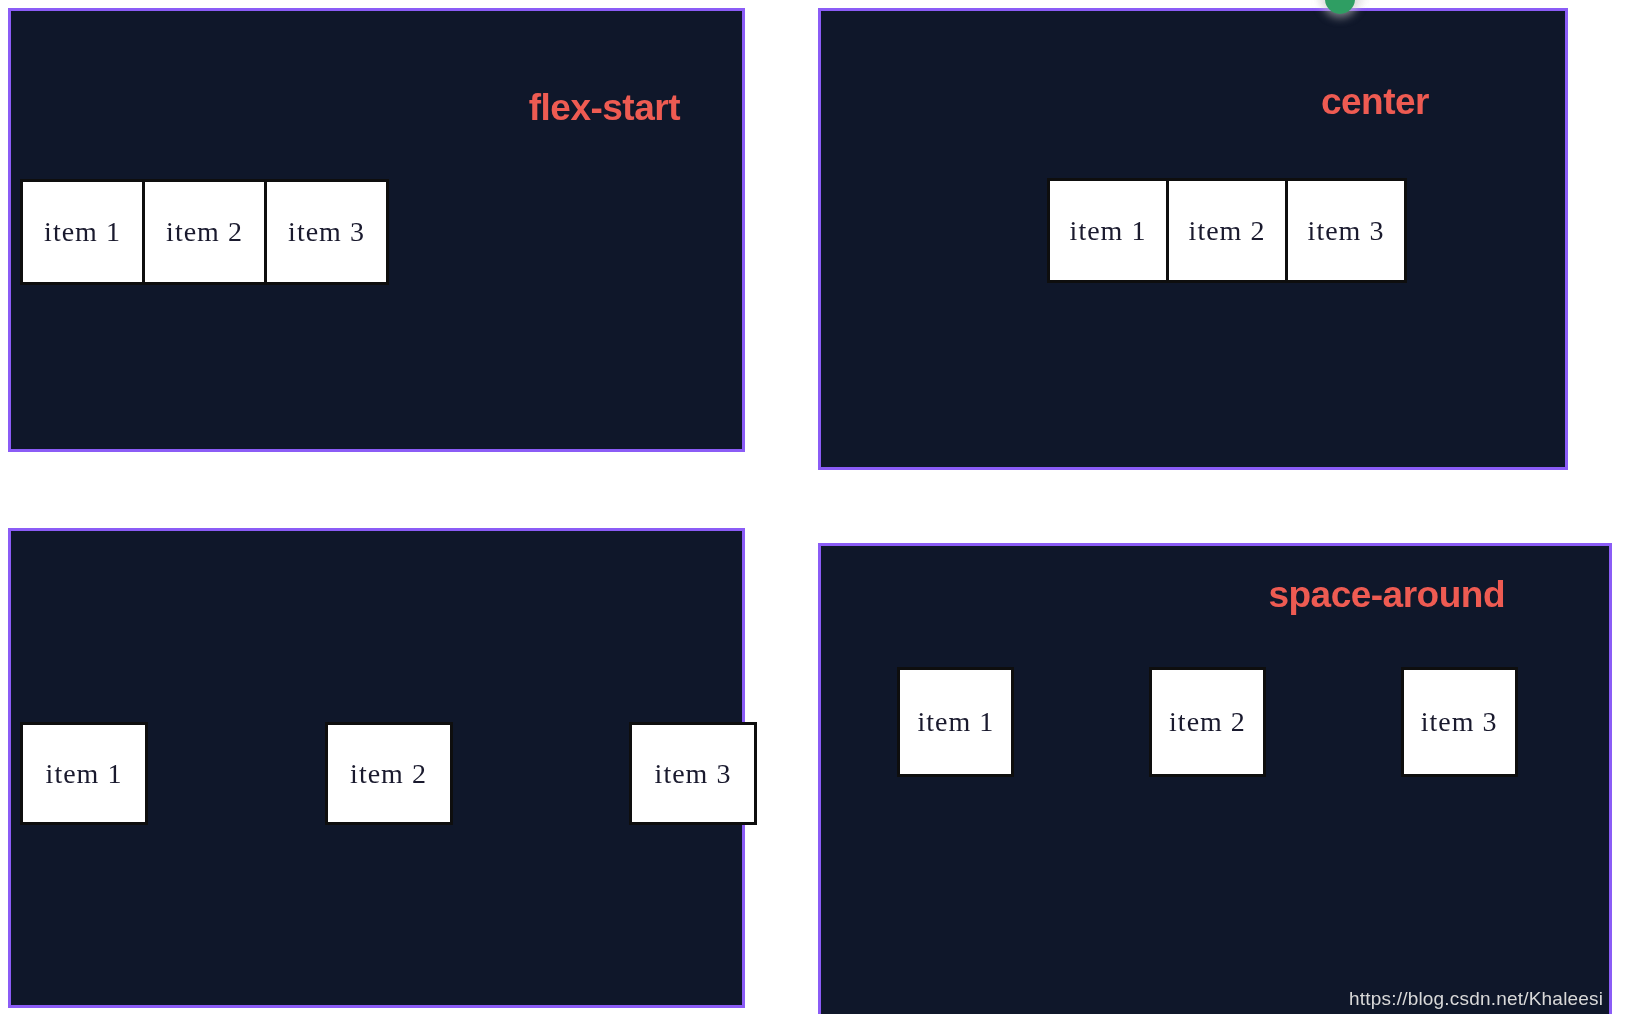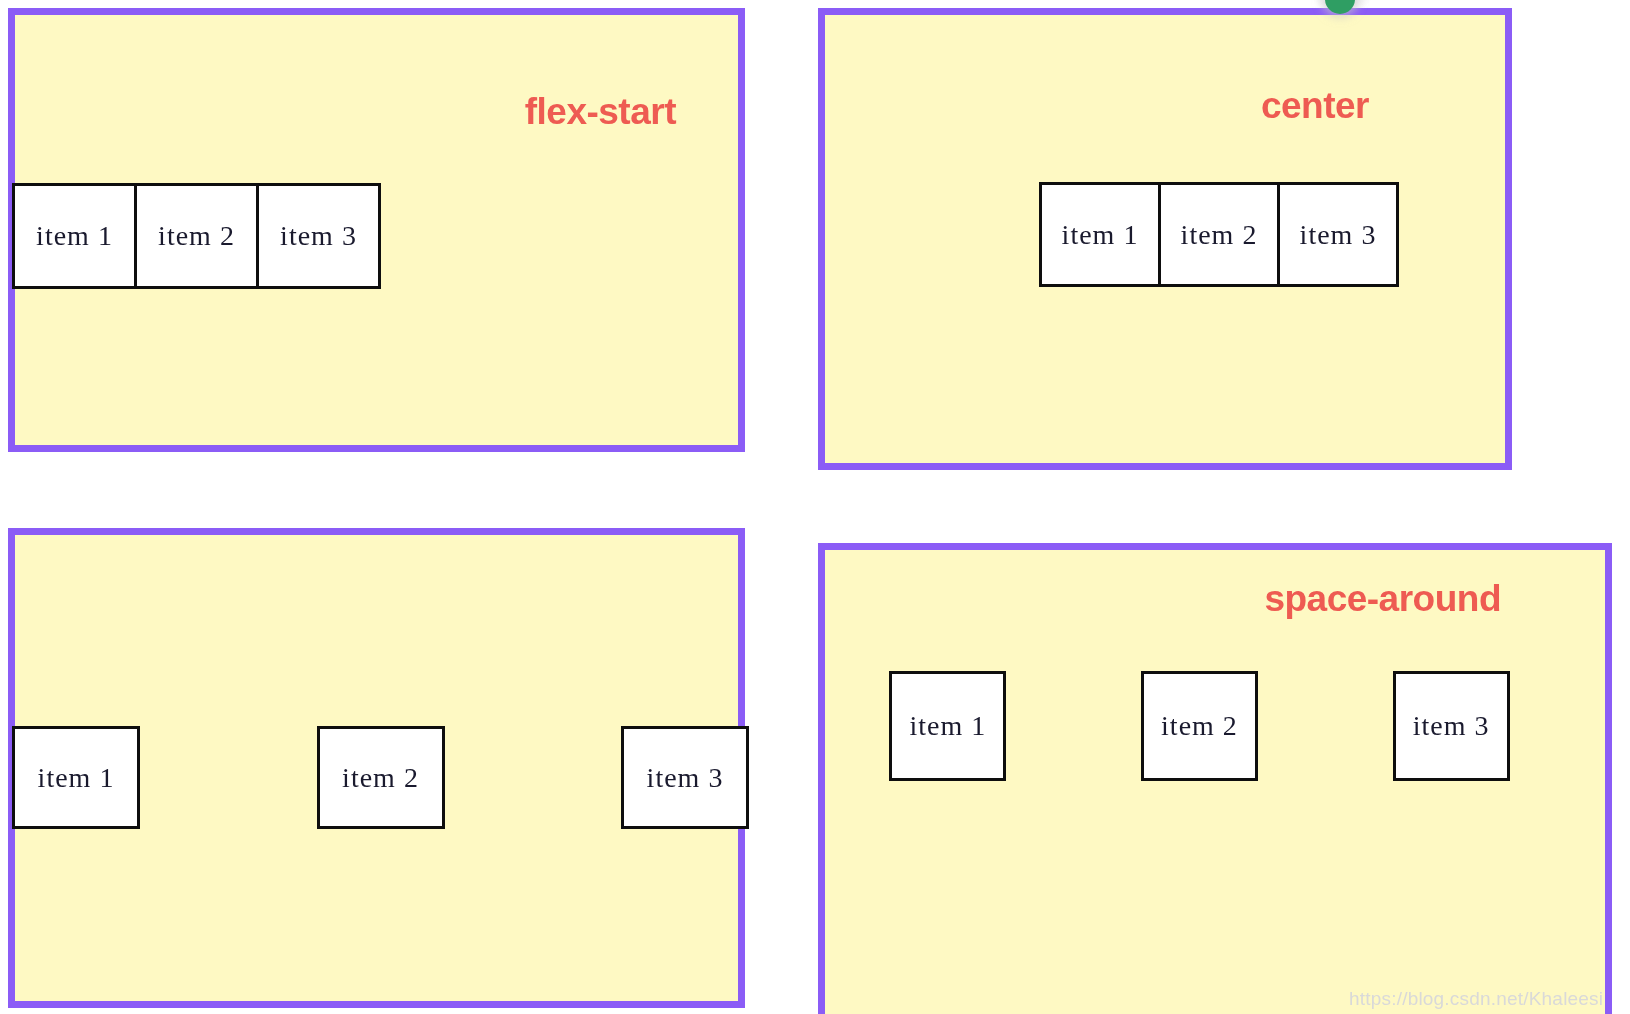--- a/index.html
+++ b/index.html
@@ -20,26 +20,26 @@
     left: 0;
     top: 0;
     width: 1630px;
     height: 1014px;
   }
 
   
   .panel {
     position: absolute;
     box-sizing: border-box;
-    border: 7px solid #8b5cf6;
-    background: #fef9c3;
+    border: 3px solid #8b5cf6;
+    background: #0f172a;
   }
 
   #panel-flex-start   { left: 8px;   top: 8px;   width: 737px;  height: 444px; }
-  #panel-center       { left: 818px; top: 8px;   width: 694px;  height: 462px; }
+  #panel-center       { left: 818px; top: 8px;   width: 750px;  height: 462px; }
   #panel-space-between{ left: 8px;   top: 528px; width: 737px;  height: 480px; }
   #panel-space-around { left: 818px; top: 543px; width: 794px;  height: 573px; }
 
   
   .caption {
     position: absolute;
     right: 64px;
     color: #ee5b52;
     font-family: "Liberation Sans", sans-serif;
     font-weight: 700;
@@ -51,20 +51,21 @@
   #panel-flex-start    .caption { top: 78px; right: 62px; }
   #panel-center        .caption { top: 72px; right: 136px; }
   #panel-space-between .caption { top: 50px; right: 54px; }
   #panel-space-around  .caption { top: 30px; right: 104px; }
 
   
   .row {
     position: absolute;
     display: flex;
     align-items: flex-start;
+    margin-left: 12px;
   }
   .row.start          { justify-content: flex-start; }
   .row.center         { justify-content: center; }
   .row.between        { justify-content: space-between; }
   .row.around         { justify-content: space-around; }
 
   #row-flex-start    { left: -3px; top: 168px; width: 737px; }
   #row-center        { left: -3px; top: 167px; width: 794px; }
   #row-space-between { left: -3px; top: 191px; width: 737px; }
   #row-space-around  { left: -3px; top: 121px; width: 755px; }

